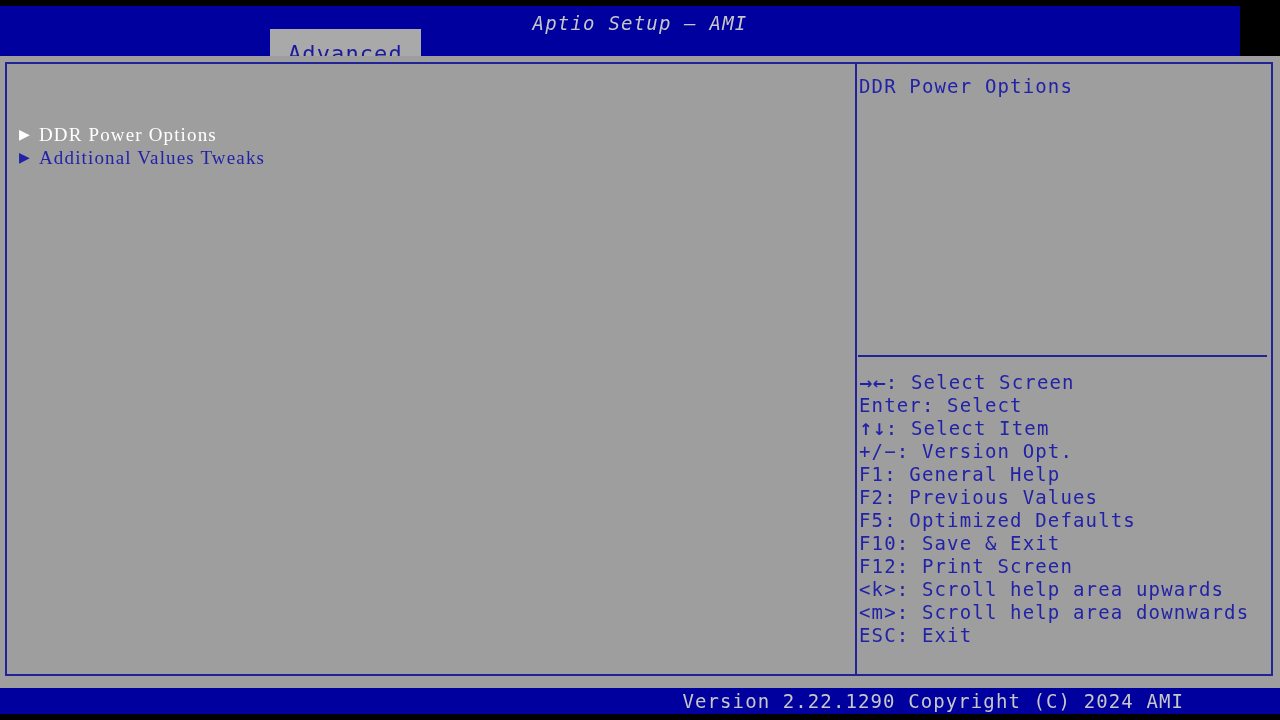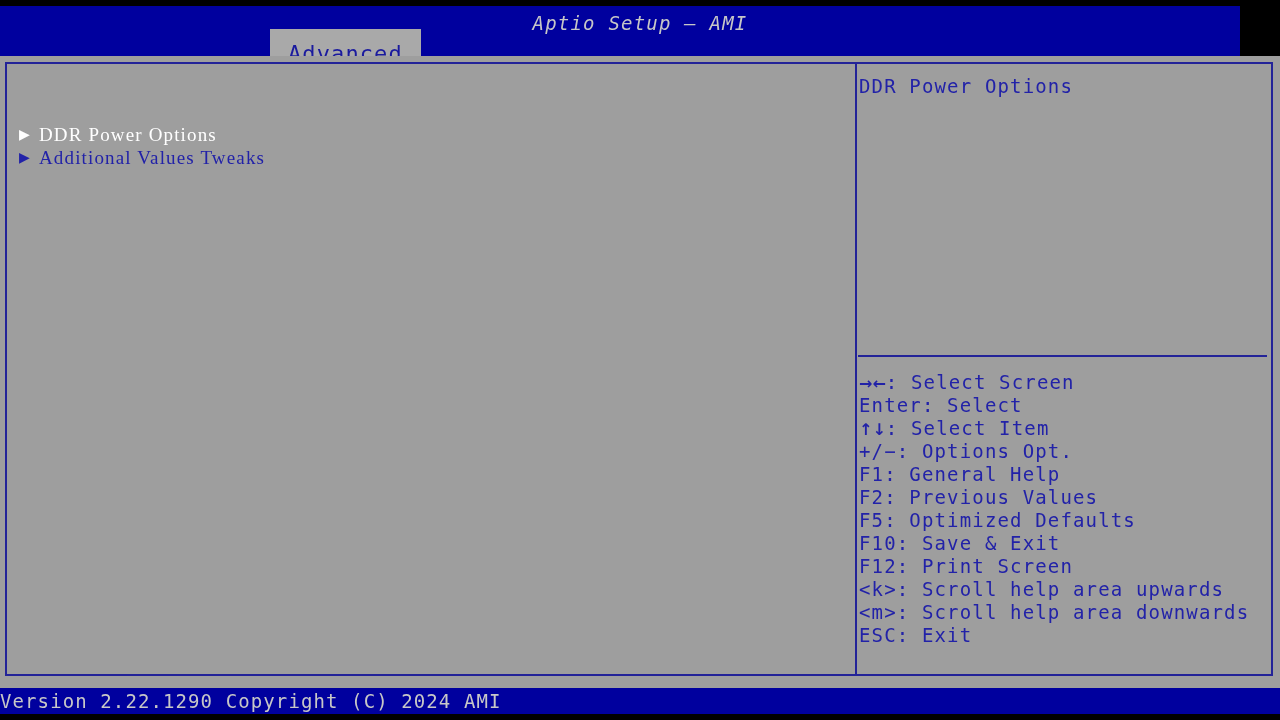--- a/index.html
+++ b/index.html
@@ -206,24 +206,24 @@
   .footer {
     position: absolute;
     left: 0;
     top: 688px;
     width: 1280px;
     height: 26px;
     background: #00009e;
   }
   .footer-text {
     position: absolute;
-    left: 0;
+    left: 16px;
     top: 2px;
     width: 1168px;
-    text-align: left;
+    text-align: right;
     color: #c7c7c7;
     font-size: 19px;
     letter-spacing: 1.1px;
     white-space: pre;
   }
 </style>
 </head>
 <body>
 
 <div id="screen">
@@ -248,21 +248,21 @@
       </div>
   </div>
 
   <div class="right-col">
     <div class="help-text">DDR Power Options</div>
     <div class="hdivider"></div>
     <div class="keylist" id="key-list">
         <div class="keyrow"><span class="glyph">→←</span><span>: Select Screen</span></div>
         <div class="keyrow"><span>Enter: Select</span></div>
         <div class="keyrow"><span class="glyph">↑↓</span><span>: Select Item</span></div>
-        <div class="keyrow"><span>+/−: Options Opt.</span></div>
+        <div class="keyrow"><span>+/−: Version Opt.</span></div>
         <div class="keyrow"><span>F1: General Help</span></div>
         <div class="keyrow"><span>F2: Previous Values</span></div>
         <div class="keyrow"><span>F5: Optimized Defaults</span></div>
         <div class="keyrow"><span>F10: Save &amp; Exit</span></div>
         <div class="keyrow"><span>F12: Print Screen</span></div>
         <div class="keyrow"><span>&lt;k&gt;: Scroll help area upwards</span></div>
         <div class="keyrow"><span>&lt;m&gt;: Scroll help area downwards</span></div>
         <div class="keyrow"><span>ESC: Exit</span></div>
       </div>
   </div>

